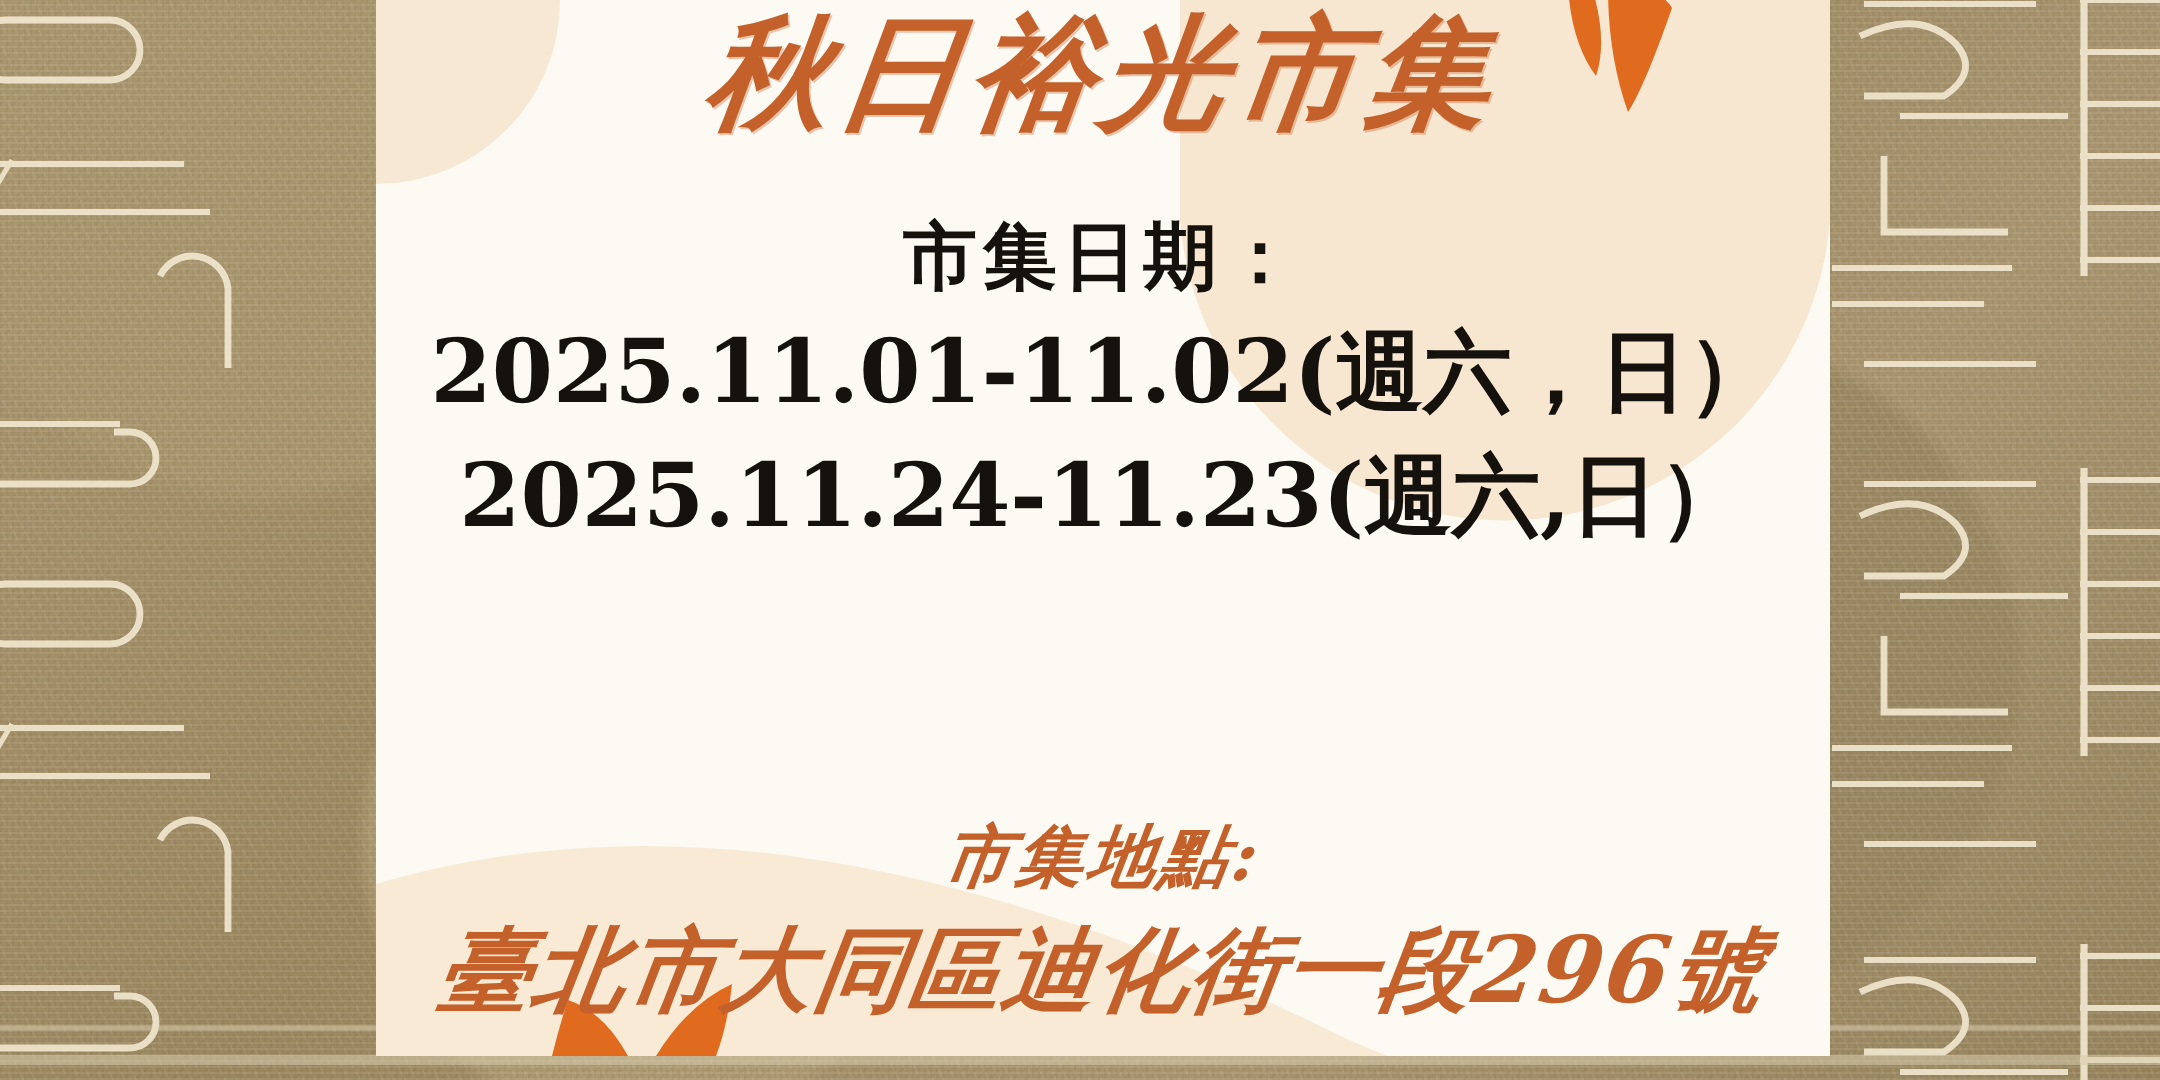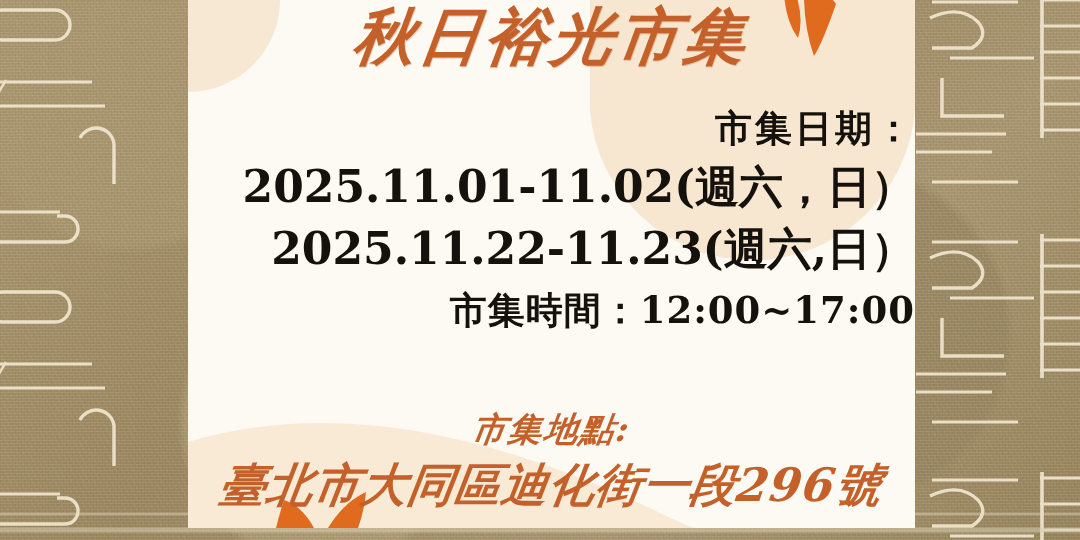--- a/index.html
+++ b/index.html
@@ -90,21 +90,20 @@
     left: 0;
     top: 100px;
     width: 727px;
     text-align: center;
     color: #15120d;
   }
   .line {
     white-space: nowrap;
     font-family: "DejaVu Serif", serif;
     font-weight: 700;
-    text-align: right;
   }
   .l-label {
     font-size: 37px;
     line-height: 56px;
     letter-spacing: 3px;
   }
   .l-date {
     font-size: 44px;
     line-height: 62px;
     letter-spacing: 0px;
@@ -215,20 +214,19 @@
       <path d="M96 500 q18 6 30 28 h-38 q4 -16 8 -28 z" fill="#e06a1e"></path>
       <path d="M132 518 q22 -18 40 -22 q-4 18 -10 32 h-34 z" fill="#e7accb" opacity="0"></path>
       <path d="M140 528 q16 -26 38 -36 q-2 20 -8 36 z" fill="#e06a1e"></path>
     </svg>
 
     <div class="title">秋日裕光市集</div>
 
     <div class="lines">
       <div class="line l-label">市集日期：</div>
       <div class="line l-date">2025.11.01-11.02(週六，日）</div>
-      <div class="line l-date">2025.11.22-11.23(週六,日）</div>
-      <div class="line l-time">市集時間：12:00~17:00</div>
+      <div class="line l-date">2025.11.24-11.23(週六,日）</div>
     </div>
 
     <div class="place-label">市集地點:</div>
     <div class="place-addr">臺北市大同區迪化街一段296號</div>
   </div>
 </div>
 
 </body></html>

